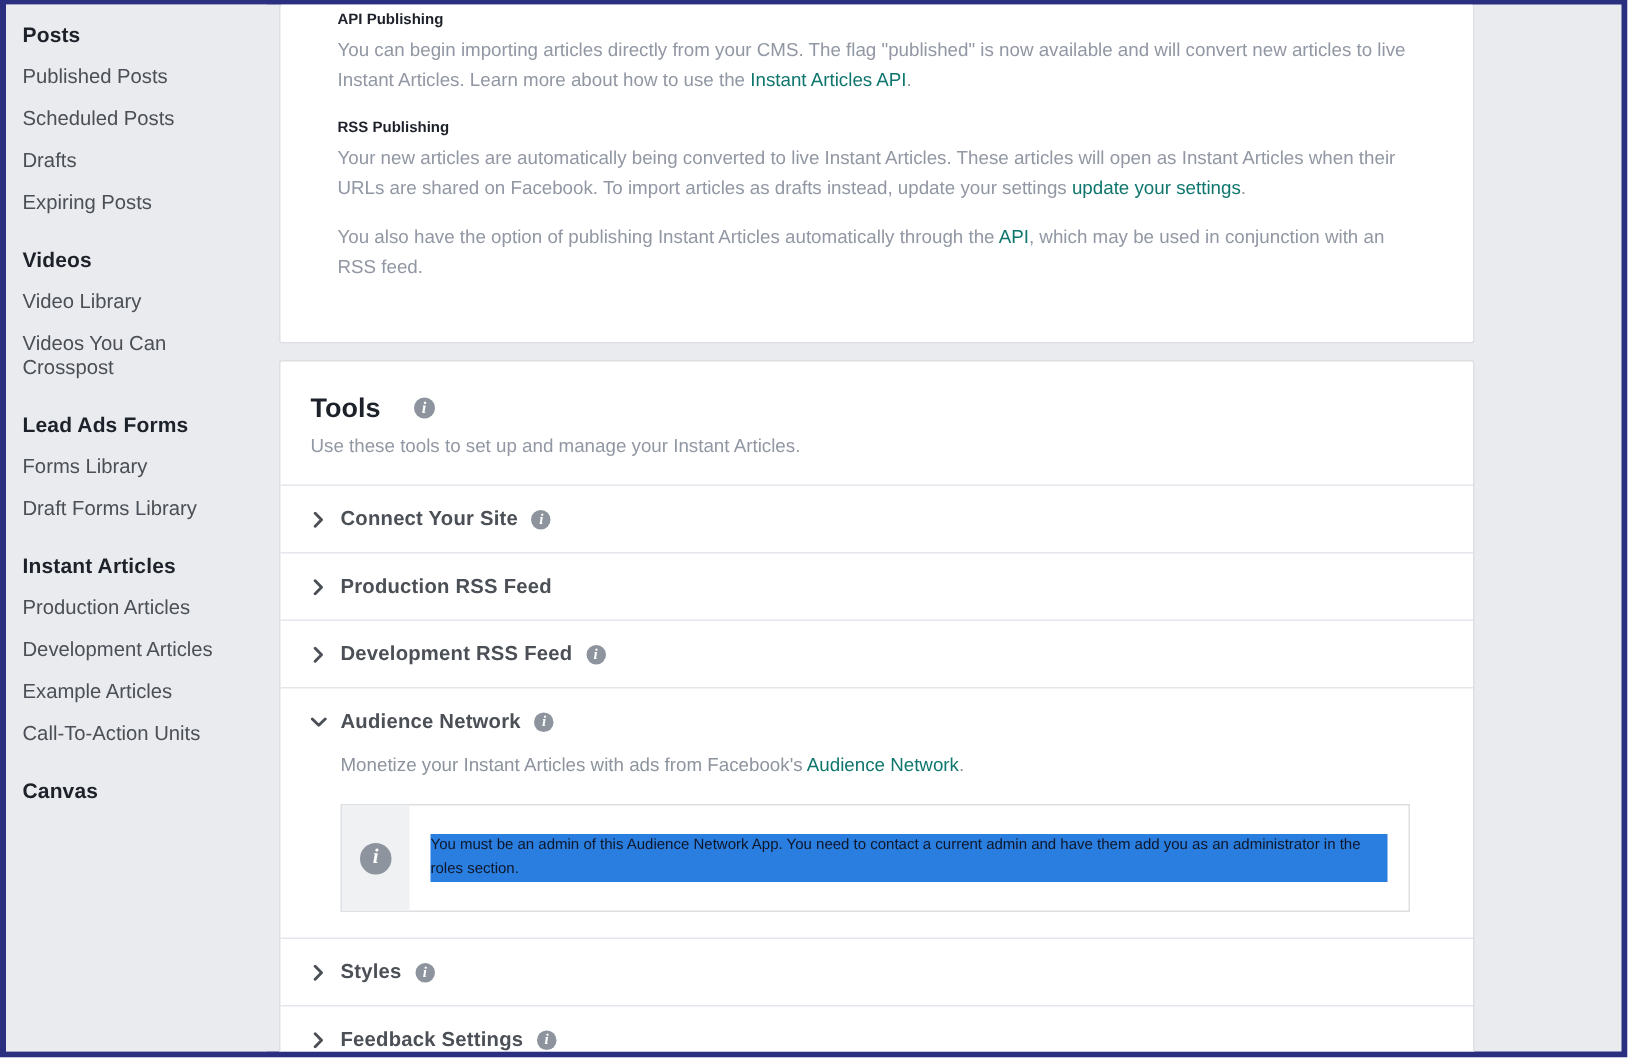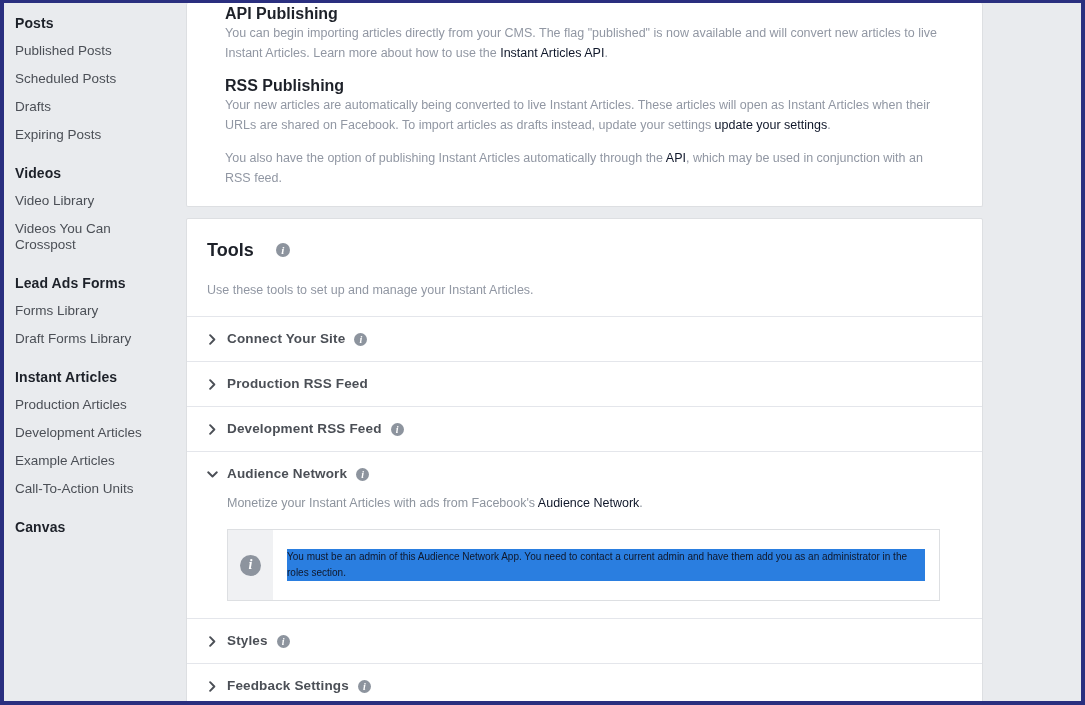--- a/index.html
+++ b/index.html
@@ -67,56 +67,56 @@
   }
   .card.first {
     border-top: none;
     margin-top: 0;
   }
 
   
   .pub-block { padding: 0 38px 0 38px; }
   .pub-block.first { padding-top: 2px; }
   .pub-h {
-    font-size: 16px;
+    font-size: 10px;
     font-weight: bold;
     color: #1d2129;
     margin-bottom: 2px;
     line-height: 17px;
   }
   .pub-p {
     font-size: 12.5px;
     color: #9197a3;
     line-height: 19.5px;
   }
   .pub-gap { height: 14px; }
-  .pub-block-bottom { padding-bottom: 18px; }
+  .pub-block-bottom { padding-bottom: 40px; }
   a.link, .link {
-    color: #0f172a;
+    color: #0f766e;
     text-decoration: none;
     cursor: pointer;
   }
 
   
   .tools-header {
     padding: 20px 20px 17px 20px;
   }
   .tools-title {
     font-size: 18px;
     font-weight: bold;
     color: #1d2129;
     display: flex;
     align-items: center;
     gap: 22px;
     line-height: 22px;
   }
   .tools-sub {
     font-size: 12.5px;
     color: #9197a3;
-    margin-top: 21px;
+    margin-top: 6px;
     line-height: 17px;
   }
   .accordion-row {
     border-top: 1px solid #e4e6eb;
     padding: 13px 20px 13px 20px;
   }
   .acc-head {
     display: flex;
     align-items: center;
     gap: 9px;

